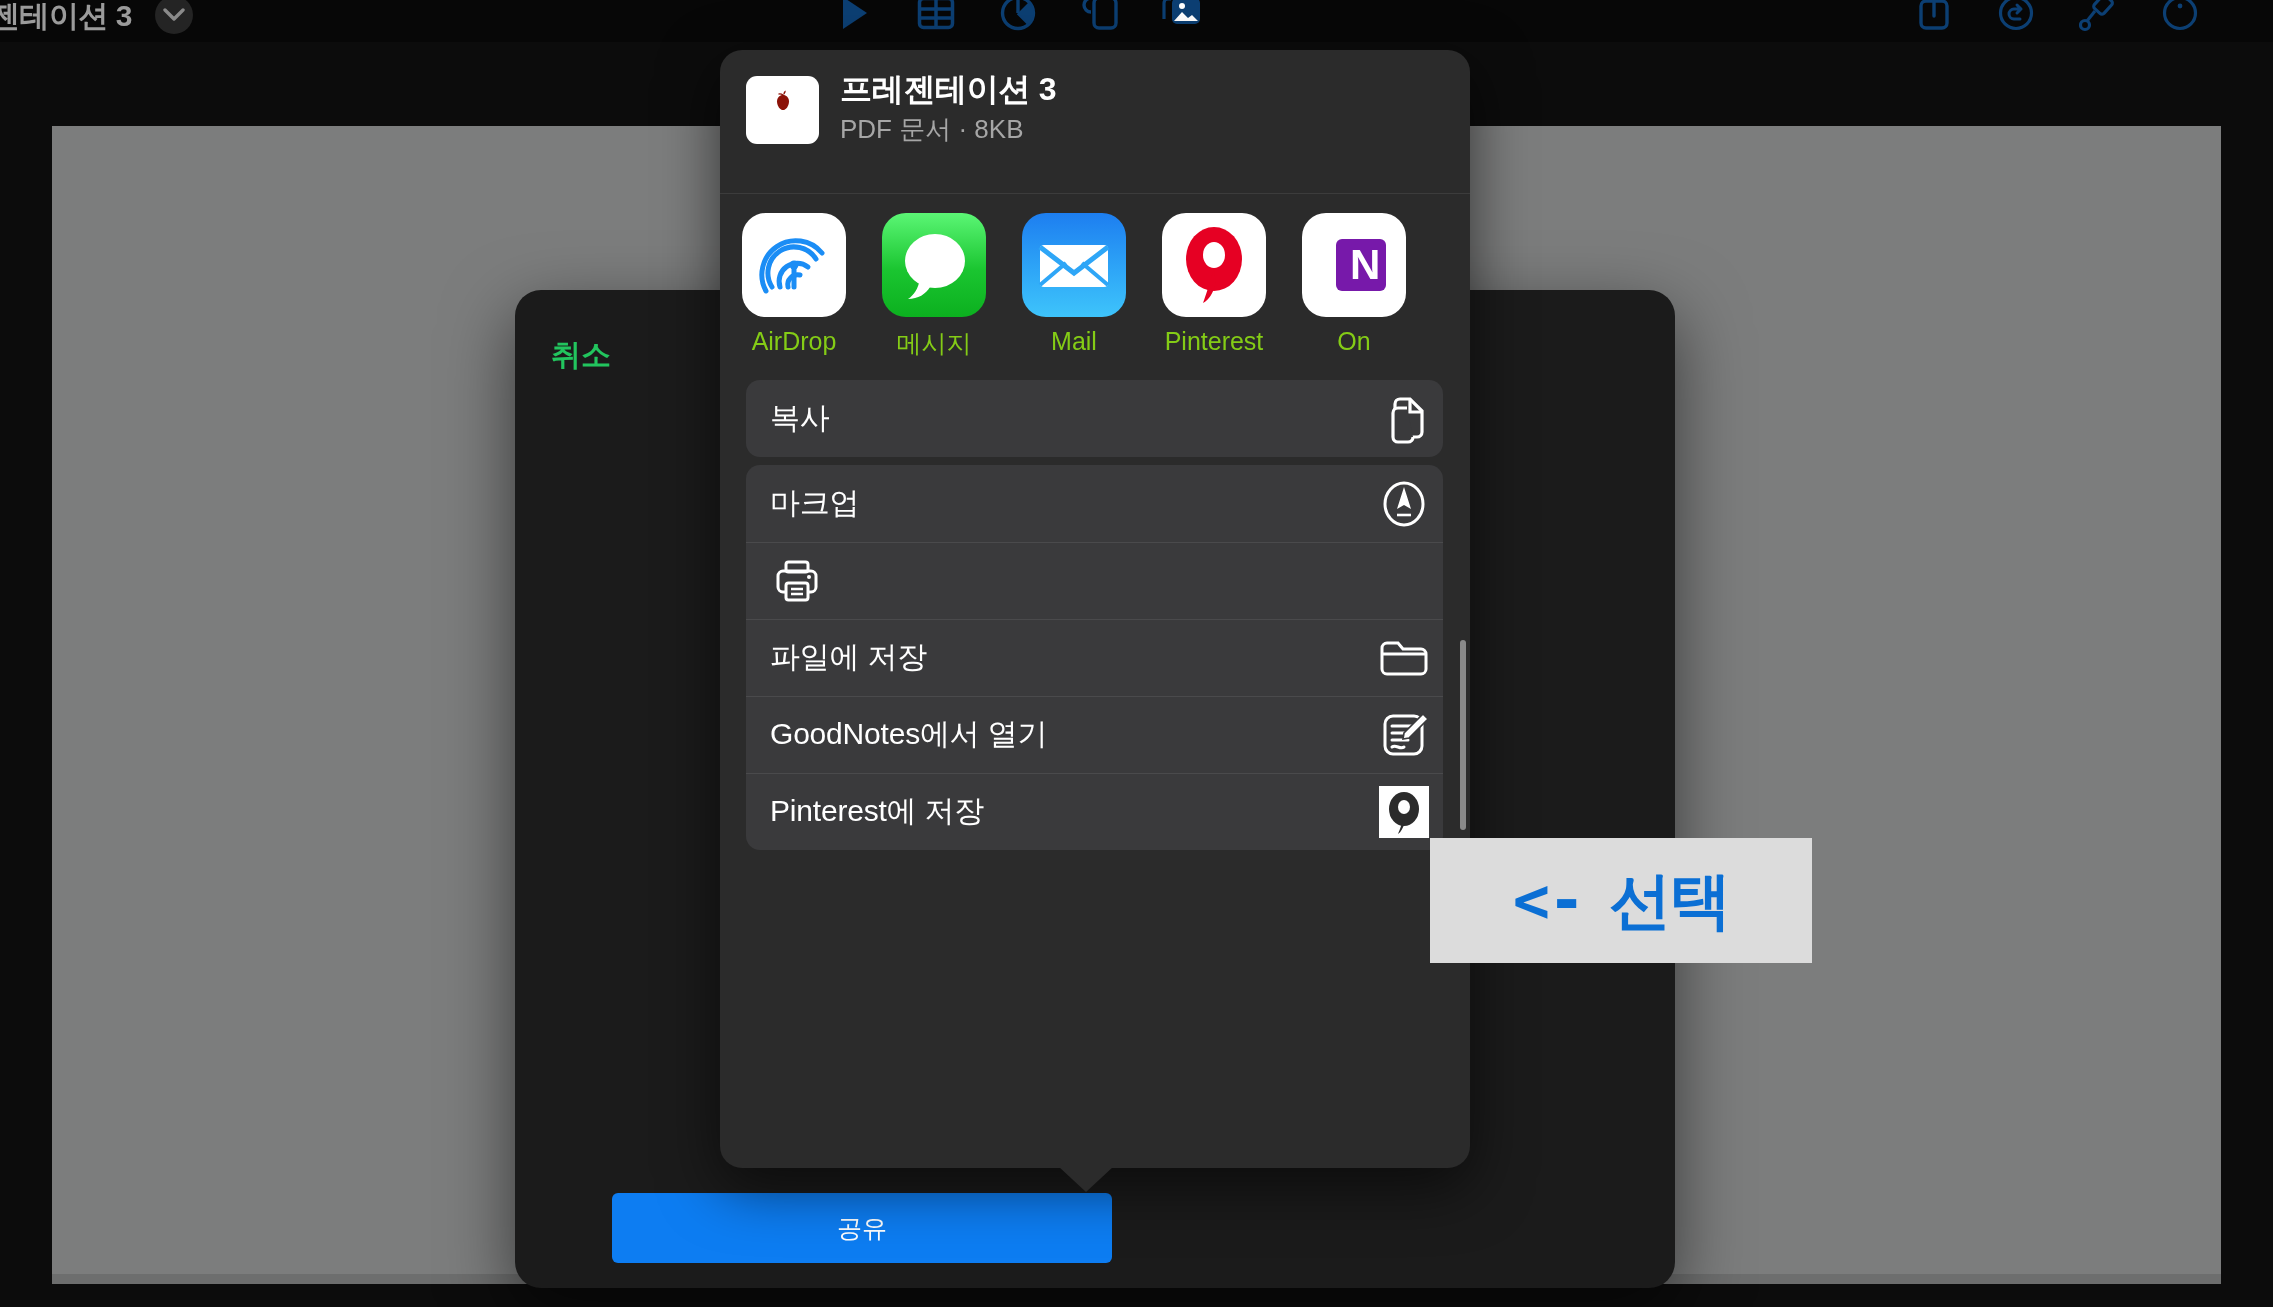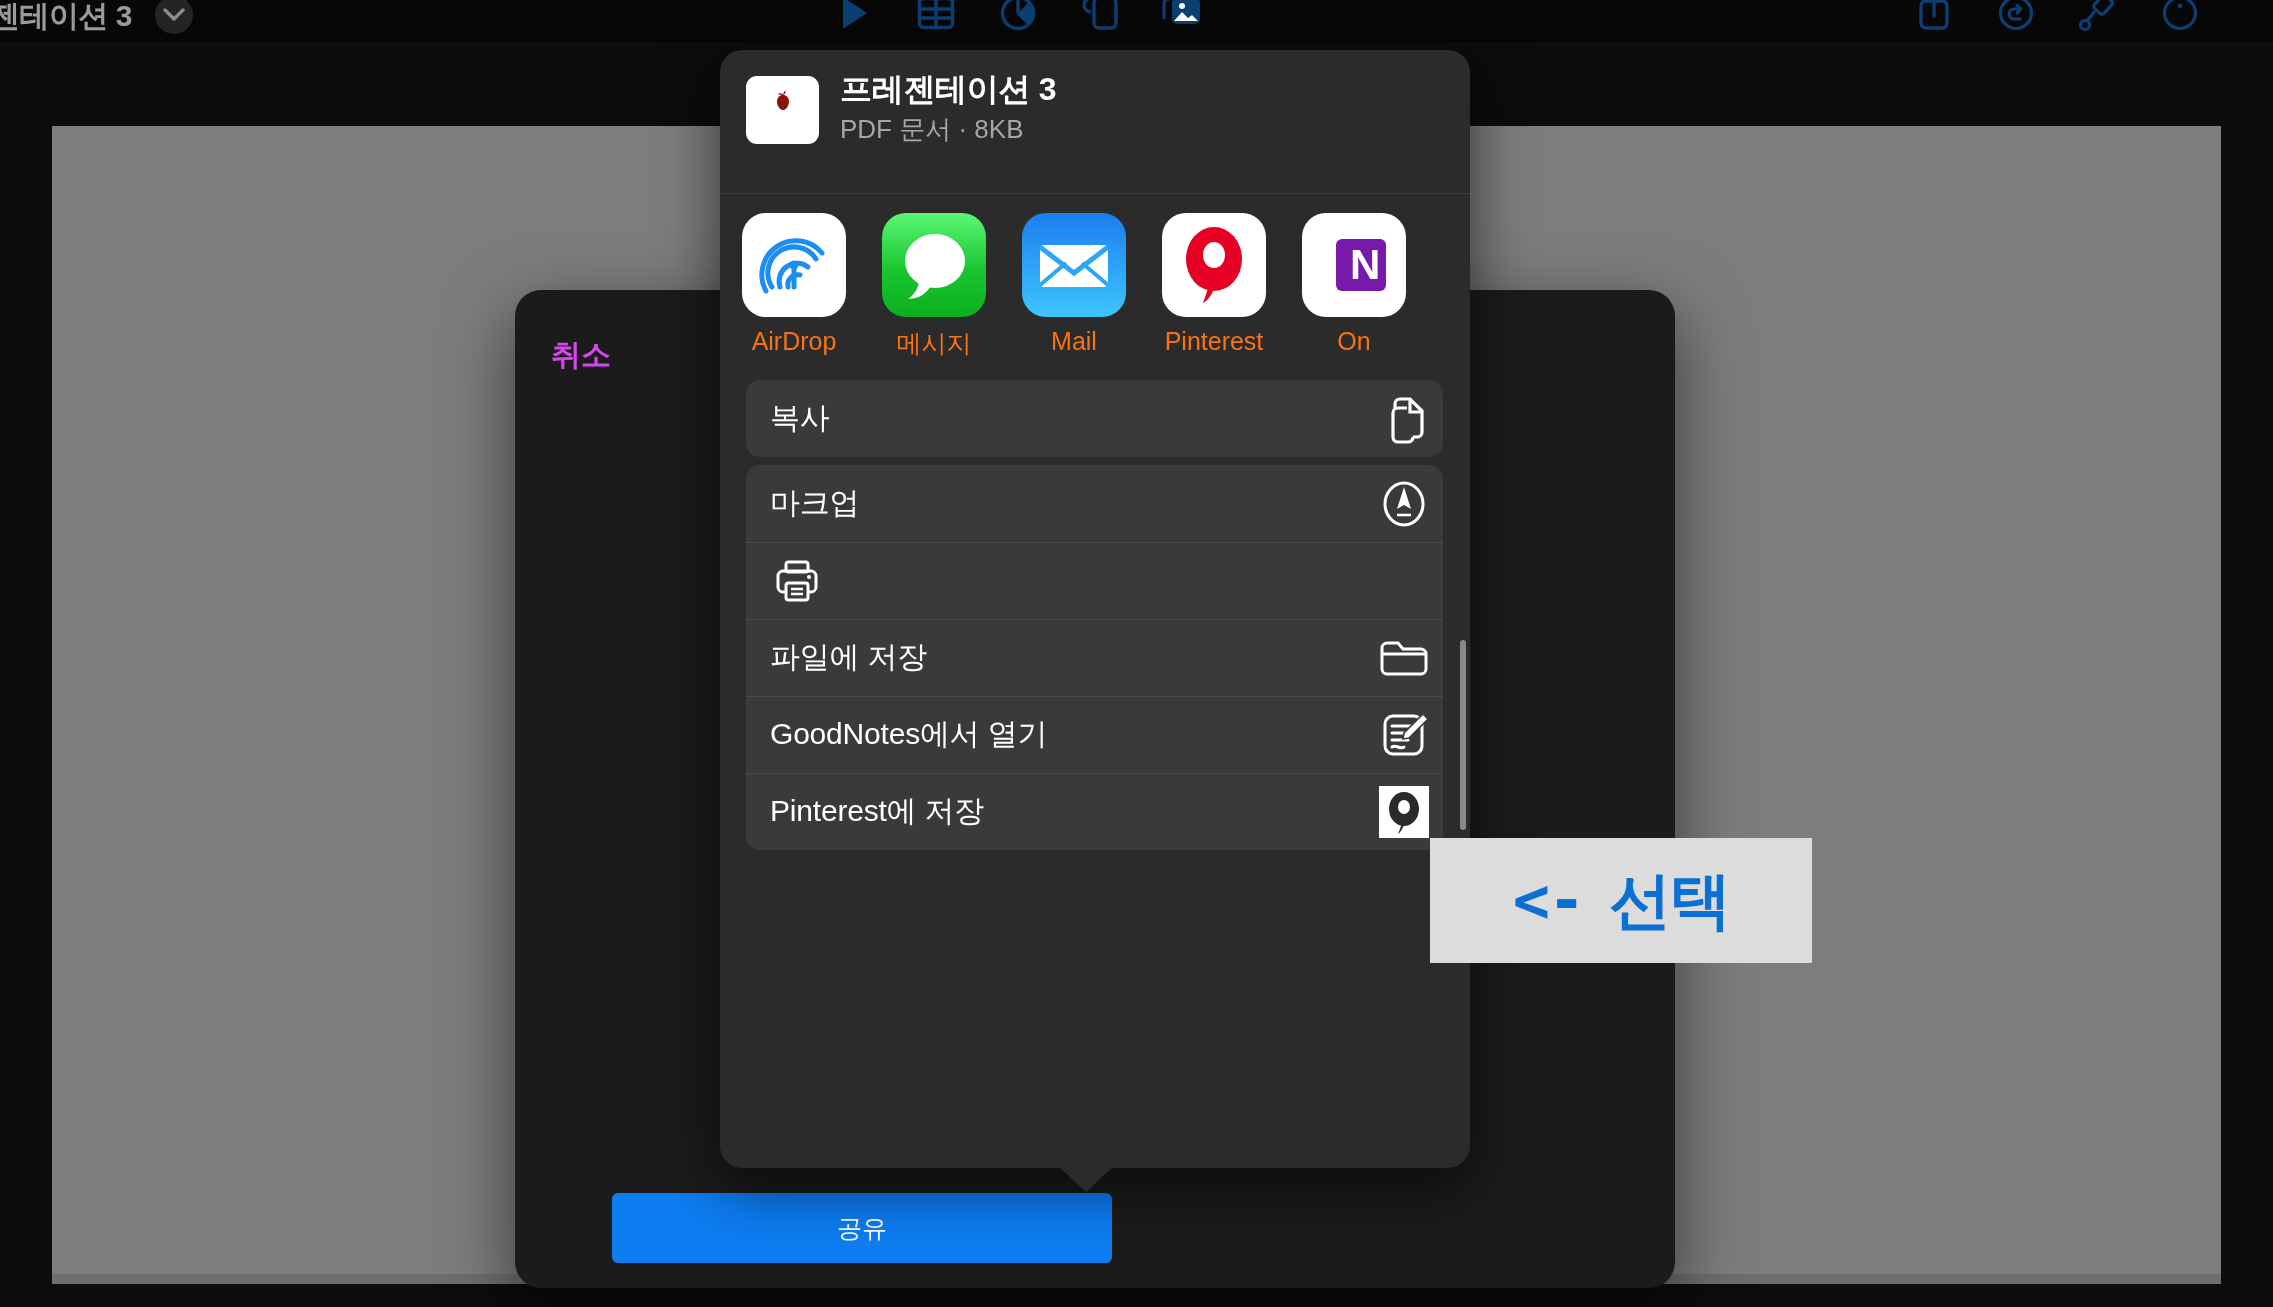--- a/index.html
+++ b/index.html
@@ -19,21 +19,21 @@
              align-items:center;justify-content:center;}
   .tool-icon svg{display:block;}
 
   
   .canvas{position:absolute;left:52px;top:126px;width:2169px;height:1148px;background:#7c7d7d;}
   .canvas-bottom{position:absolute;left:52px;top:1274px;width:2169px;height:10px;background:#6d6e6e;}
 
   
   .export-dialog{position:absolute;left:515px;top:290px;width:1160px;height:998px;
                  background:#1b1b1b;border-radius:26px;box-shadow:0 24px 70px rgba(0,0,0,.55);}
-  .cancel-btn{position:absolute;left:36px;top:45px;font-size:30px;font-weight:700;color:#d946ef;}
+  .cancel-btn{position:absolute;left:36px;top:45px;font-size:30px;font-weight:700;color:#22c55e;}
   .share-btn{position:absolute;left:97px;top:903px;width:500px;height:70px;border-radius:6px;
              background:#0d7df2;display:flex;align-items:center;justify-content:center;
              color:#fff;font-size:25px;font-weight:400;}
 
   
   .popover{position:absolute;left:720px;top:50px;width:750px;height:1118px;background:#2b2b2b;
            border-radius:22px;overflow:hidden;box-shadow:0 18px 60px rgba(0,0,0,.6);}
   .pop-arrow{position:absolute;left:1058px;top:1166px;width:0;height:0;
              border-left:28px solid transparent;border-right:28px solid transparent;
              border-top:26px solid #2b2b2b;}
@@ -46,21 +46,21 @@
   .doc-name{position:absolute;left:120px;top:18px;font-size:32px;font-weight:700;color:#fff;
             letter-spacing:-.3px;}
   .doc-meta{position:absolute;left:120px;top:62px;font-size:26px;color:#a6a6a6;}
   .pop-sep{position:absolute;left:0;top:143px;width:750px;height:1px;background:#3c3c3c;}
 
   
   .apps{position:absolute;left:0;top:163px;width:750px;height:155px;display:flex;gap:36px;
         padding-left:22px;box-sizing:border-box;}
   .app{width:104px;flex:0 0 104px;text-align:center;}
   .app-tile{width:104px;height:104px;border-radius:24px;position:relative;overflow:hidden;}
-  .app-label{margin-top:10px;font-size:25px;color:#f97316;font-weight:400;white-space:nowrap;}
+  .app-label{margin-top:10px;font-size:25px;color:#84cc16;font-weight:400;white-space:nowrap;}
   .tile-white{background:#fff;}
   .tile-msg{background:linear-gradient(180deg,#5bf675 0%,#1ac530 55%,#0cb01f 100%);}
   .tile-mail{background:linear-gradient(180deg,#1d7ef0 0%,#2ea6f7 55%,#3ec4fb 100%);}
 
   
   .group{position:absolute;left:26px;width:697px;background:#3a3a3c;border-radius:14px;overflow:hidden;}
   .g1{top:330px;}
   .g2{top:415px;}
   .row{position:relative;height:77px;display:flex;align-items:center;padding:0 12px 0 24px;
        box-sizing:border-box;}

